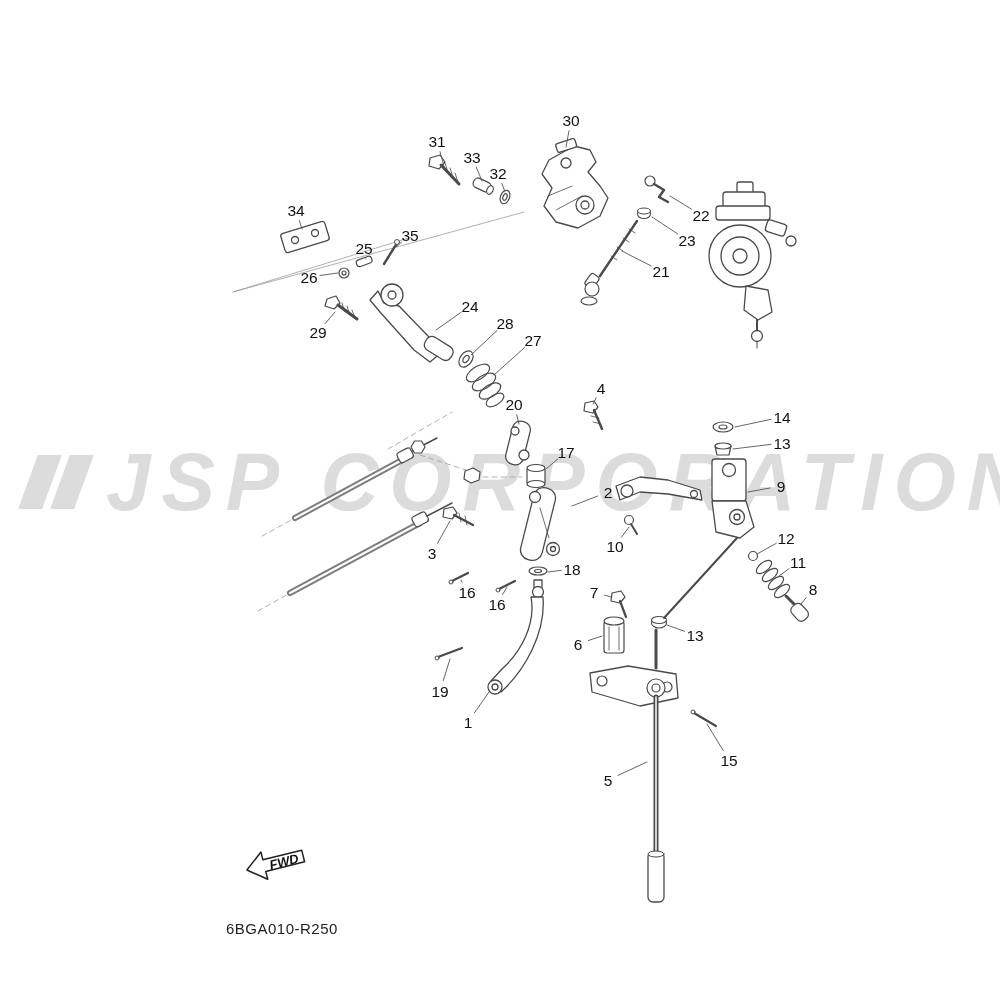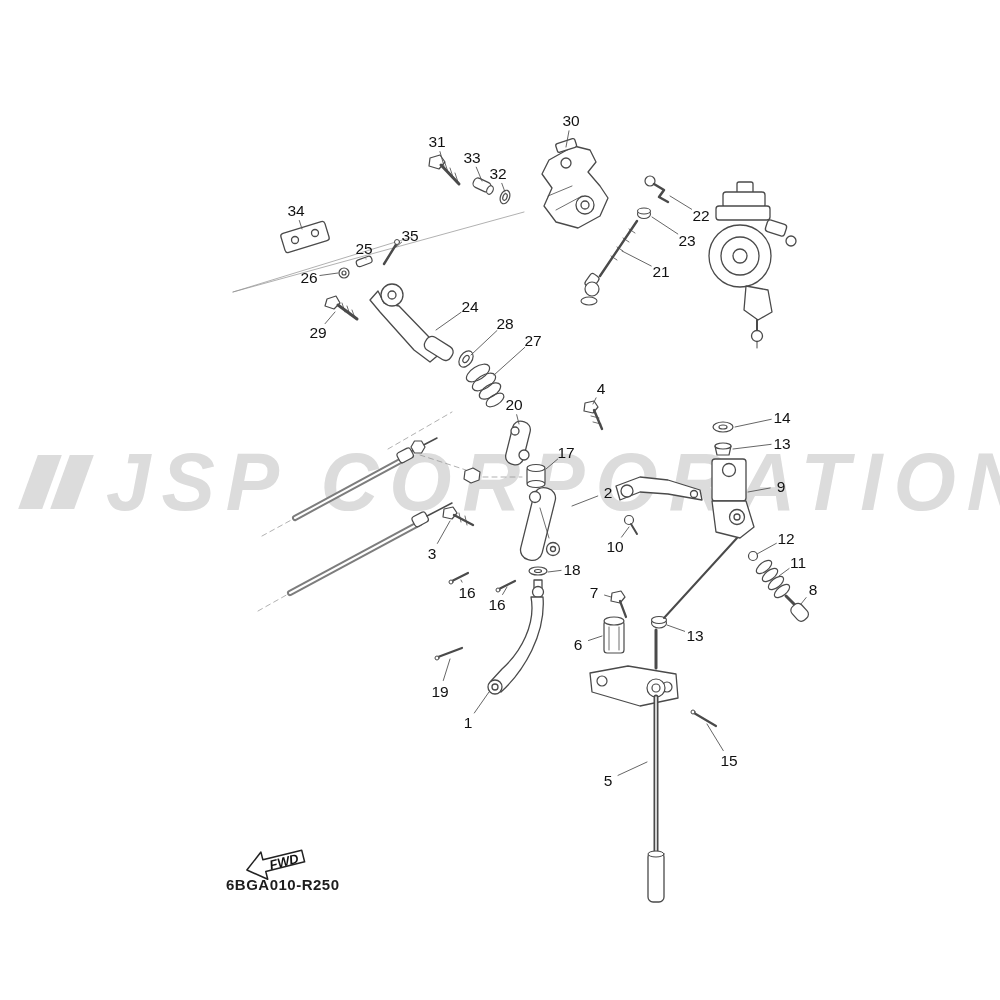--- a/index.html
+++ b/index.html
@@ -30,22 +30,22 @@
     transform:scaleY(1.02);
   }
   svg.diagram{position:absolute;left:0;top:0;}
   .callout{
     font-family:"Liberation Sans",sans-serif;
     font-size:15.5px;fill:#111;
     text-anchor:middle;dominant-baseline:central;
   }
   .leader{stroke:#555;stroke-width:0.9;fill:none;}
   .diagram-code{
-    position:absolute;left:226px;top:876px;
-    font-size:15px;font-weight:bold;color:#1d1d1d;
+    position:absolute;left:226px;top:920px;
+    font-size:15px;font-weight:normal;color:#1d1d1d;
     letter-spacing:0.5px;
   }
 </style>
 </head>
 <body>
 
 <div class="page">
 
   <div class="watermark">
     <span class="wm-logo">

